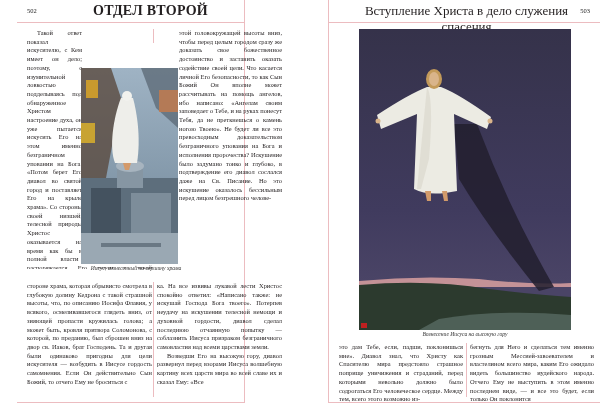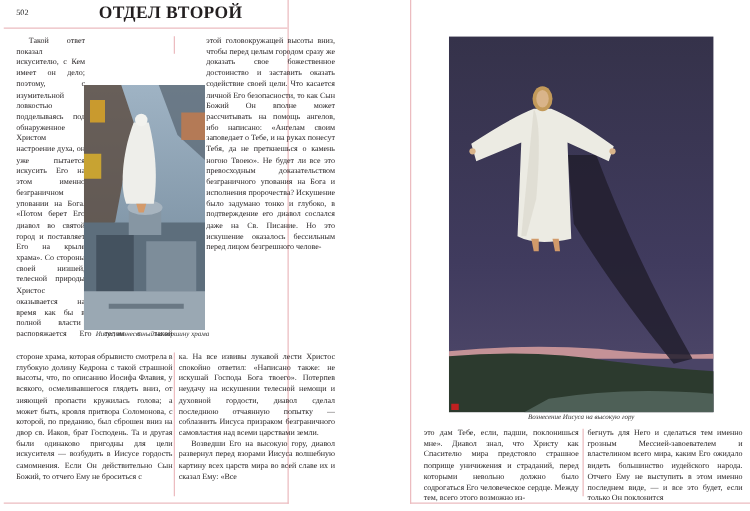--- a/index.html
+++ b/index.html
@@ -1,19 +1,19 @@
 <!DOCTYPE html>
 <html><head>
 <meta charset="utf-8">
 <style>
   html, body { margin:0; padding:0; }
   body { width:600px; height:409px; background:#ffffff; position:relative; overflow:hidden;
          font-family:"Liberation Serif", "DejaVu Serif", serif; color:#231f20; }
   .page { position:absolute; top:0; height:403px; border:1.5px solid #ecbcc0; border-top:none; box-sizing:border-box; background:#fff; }
-  .page.left { left:3px; width:228px; border-left:none; }
+  .page.left { left:17px; width:228px; border-left:none; }
   .page.right { left:328px; width:272px; border-right:none; }
   .header { position:absolute; left:0; right:0; top:0; height:23px; border-bottom:1.5px solid #ecbcc0; box-sizing:border-box; }
   .pnum { position:absolute; top:7px; font-size:6.5px; color:#222; }
   .left .pnum { left:10px; }
   .right .pnum { right:10px; }
   .htitle { position:absolute; top:3px; font-size:14px; }
   .left .htitle { left:60px; right:20px; text-align:center; font-weight:bold; letter-spacing:0.3px; }
   .right .htitle { left:30px; right:26px; text-align:center; font-size:13px; }
   .txt { font-size:6.4px; line-height:8.7px; text-align:justify; color:#231f20; }
   .txt p { margin:0; text-indent:10px; }
@@ -76,20 +76,24 @@
     <p style="text-indent:0">этой головокружащей высоты вниз, чтобы перед целым городом сразу же доказать свое божественное достоинство и заставить оказать содействие своей цели. Что касается личной Его безопасности, то как Сын Божий Он вполне может рассчитывать на помощь ангелов, ибо написано: «Ангелам своим заповедает о Тебе, и на руках понесут Тебя, да не преткнешься о камень ногою Твоею». Не будет ли все это превосходным доказательством безграничного упования на Бога и исполнения пророчества? Искушение было задумано тонко и глубоко, в подтверждение его диавол сослался даже на Св. Писание. Но это искушение оказалось бессильным перед лицом безгрешного челове-</p>
   </div>
 
   <div class="col txt" style="left:140px; top:282px; width:125px;">
     <p style="text-indent:0">ка. На все извивы лукавой лести Христос спокойно ответил: «Написано также: не искушай Господа Бога твоего». Потерпев неудачу на искушении телесной немощи и духовной гордости, диавол сделал последнюю отчаянную попытку — соблазнить Иисуса призраком безграничного самовластия над всеми царствами земли.</p>
     <p>Возведши Его на высокую гору, диавол развернул перед взорами Иисуса волшебную картину всех царств мира во всей славе их и сказал Ему: «Все</p>
   </div>
 </div>
 
 <div class="page right">
+  <div class="header">
+    <span class="htitle">Вступление Христа в дело служения спасения</span>
+    <span class="pnum">503</span>
+  </div>
 
   <div class="illus" style="left:30px; top:29px; width:212px; height:301px;">
     <svg width="212" height="301" viewBox="0 0 212 301">
       <defs>
         <linearGradient id="sky2" x1="0" y1="0" x2="0" y2="1">
           <stop offset="0" stop-color="#35324a"></stop>
           <stop offset="0.6" stop-color="#403b5e"></stop>
           <stop offset="0.84" stop-color="#4a4466"></stop>
         </linearGradient>
       </defs>

